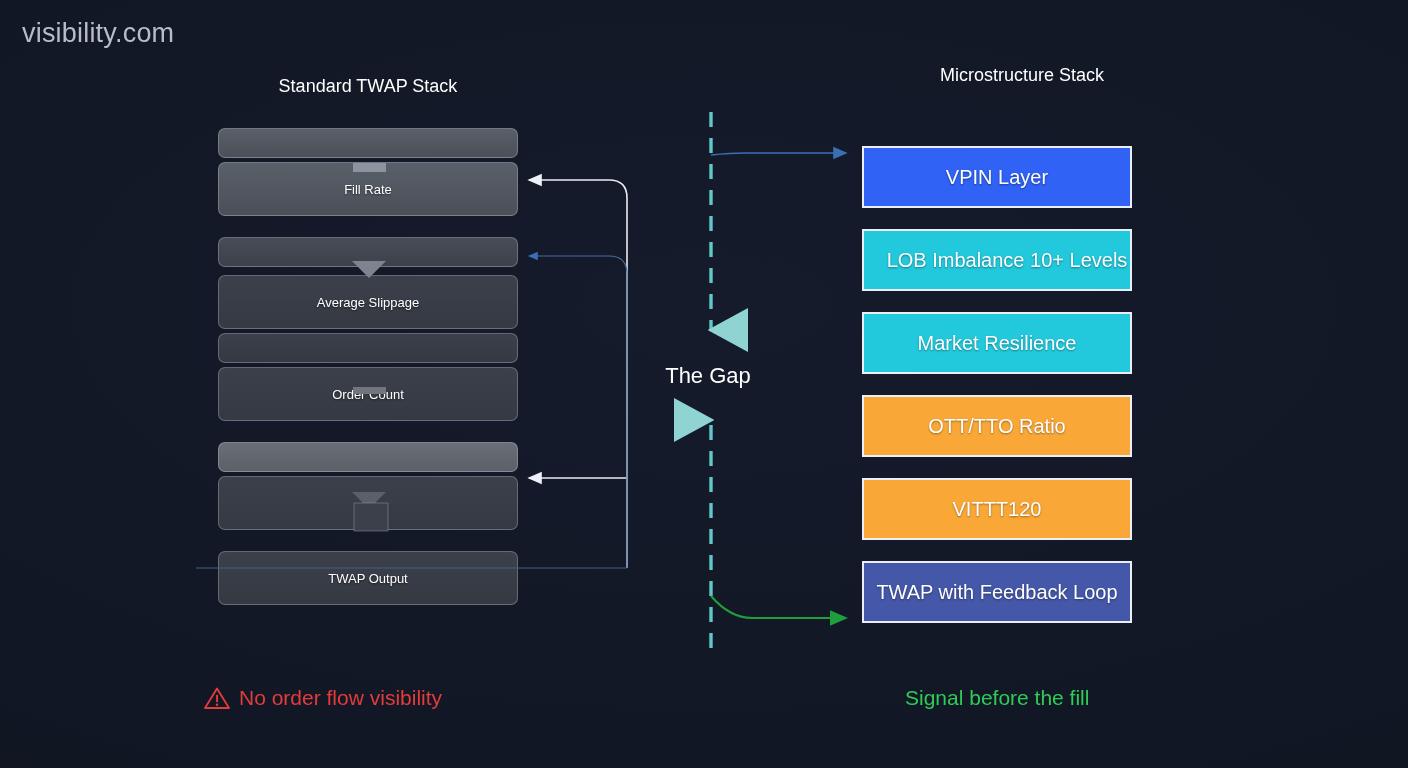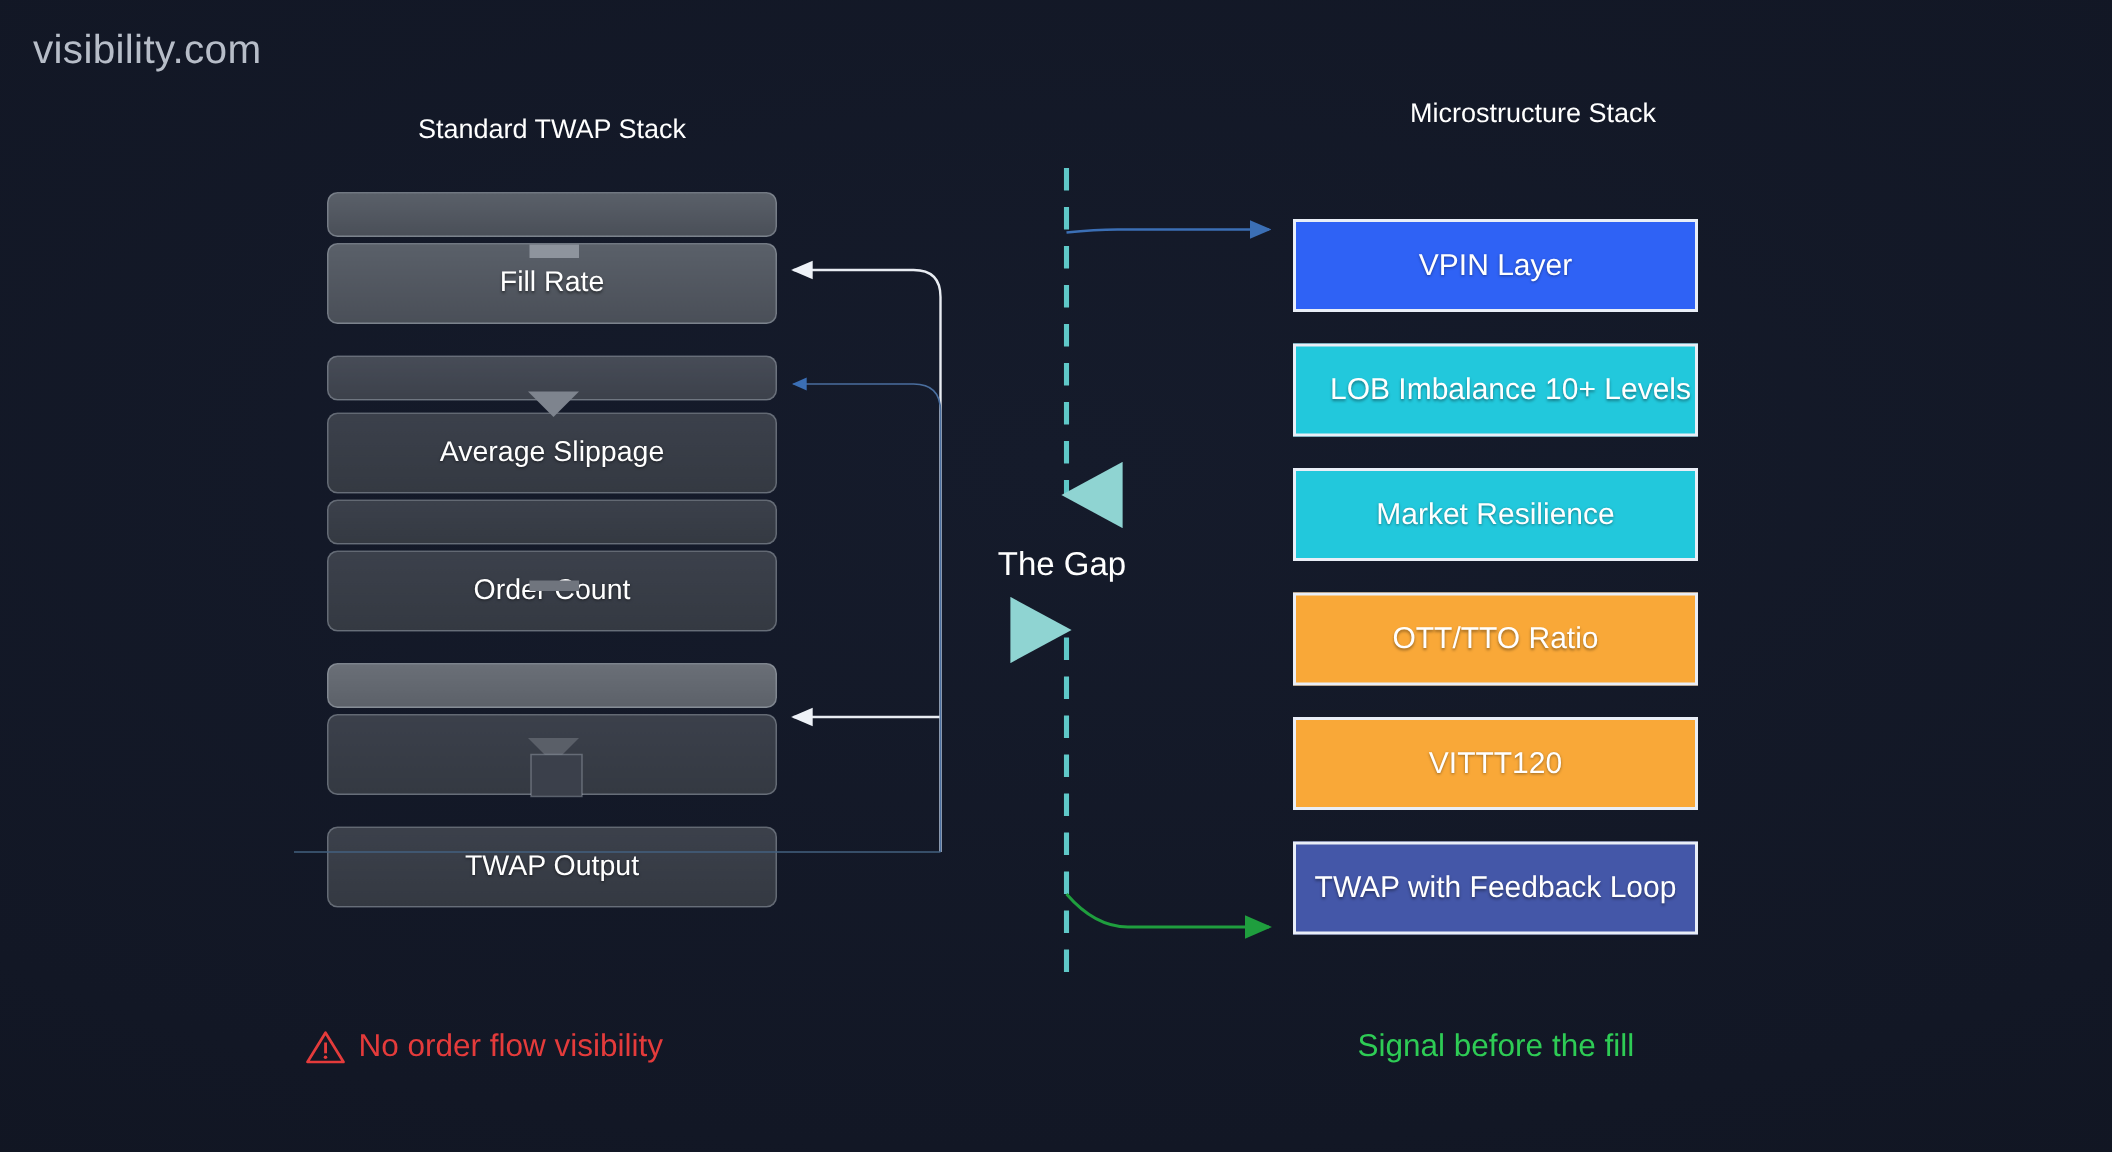--- a/index.html
+++ b/index.html
@@ -32,21 +32,21 @@
   #title-right { left: 782px; top: 65px; width: 480px; }
 
   
   #left-stack { position: absolute; left: 218px; top: 128px; width: 300px; }
   .lbox {
     position: relative;
     width: 300px;
     border-radius: 7px;
     border: 1px solid rgba(190,198,212,.34);
     color: #ffffff;
-    font-size: 19px;
+    font-size: 13px;
     display: flex; align-items: center; justify-content: center;
     text-shadow: 0 1px 2px rgba(0,0,0,.55);
   }
   .lbox.tall  { height: 54px; }
   .lbox.short { height: 30px; }
   .shade-a { background: linear-gradient(180deg,#5a6069 0%, #4a4f58 100%); }
   .shade-b { background: linear-gradient(180deg,#474c57 0%, #3c414b 100%); }
   .shade-c { background: linear-gradient(180deg,#3b404b 0%, #343942 100%); }
   .shade-d { background: linear-gradient(180deg,#6a6f77 0%, #5c6169 100%); }
 

